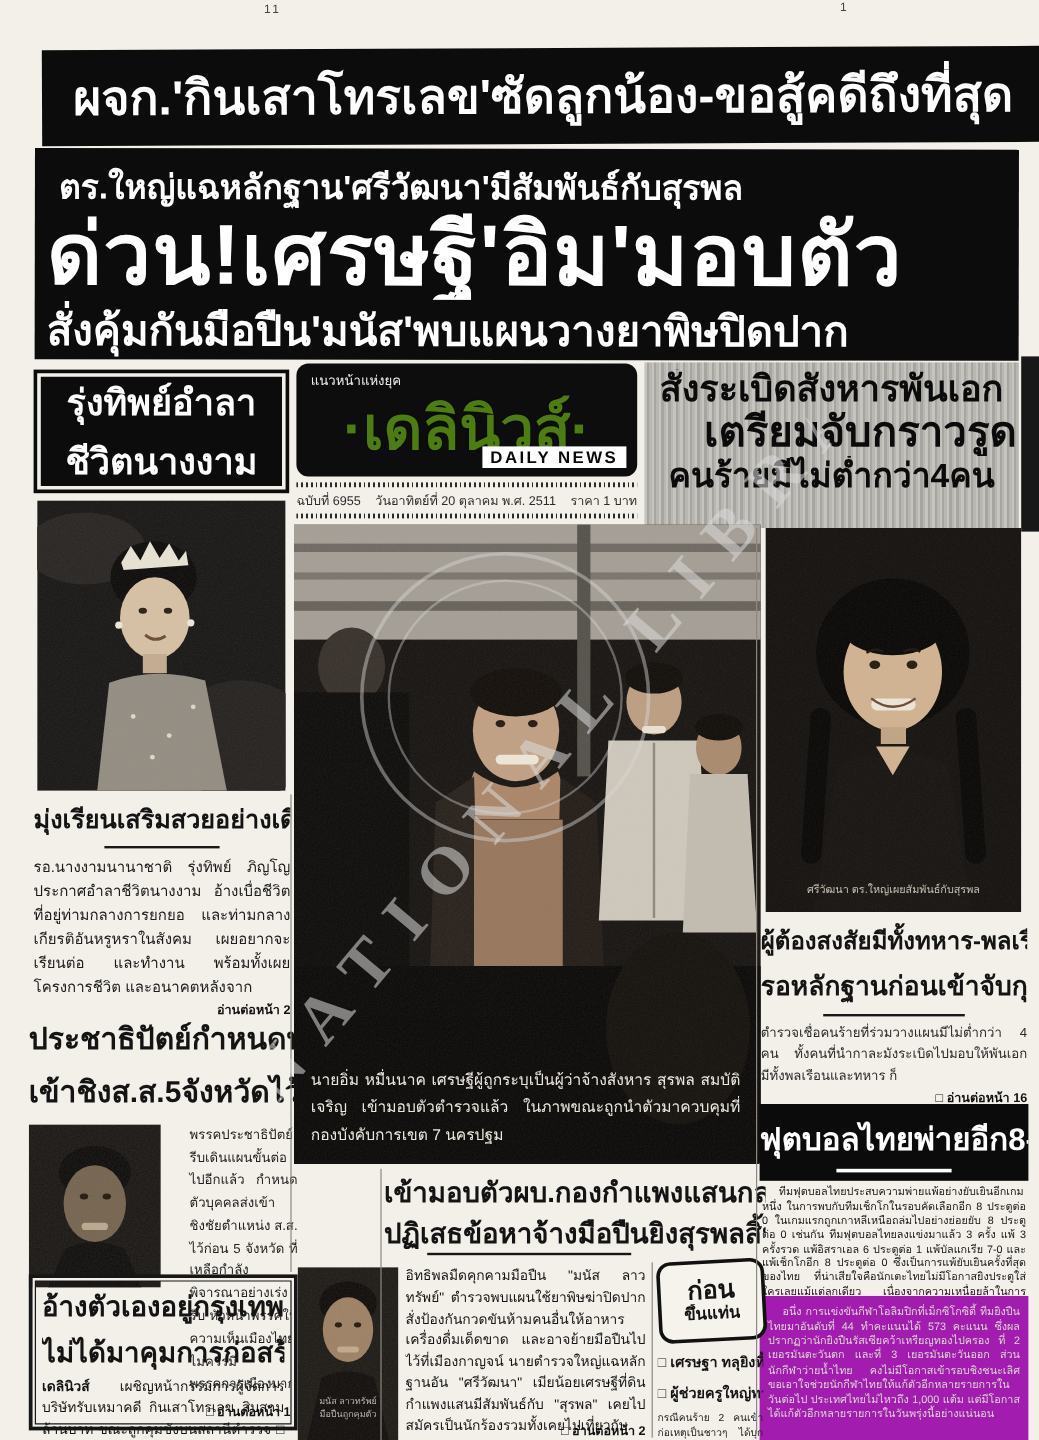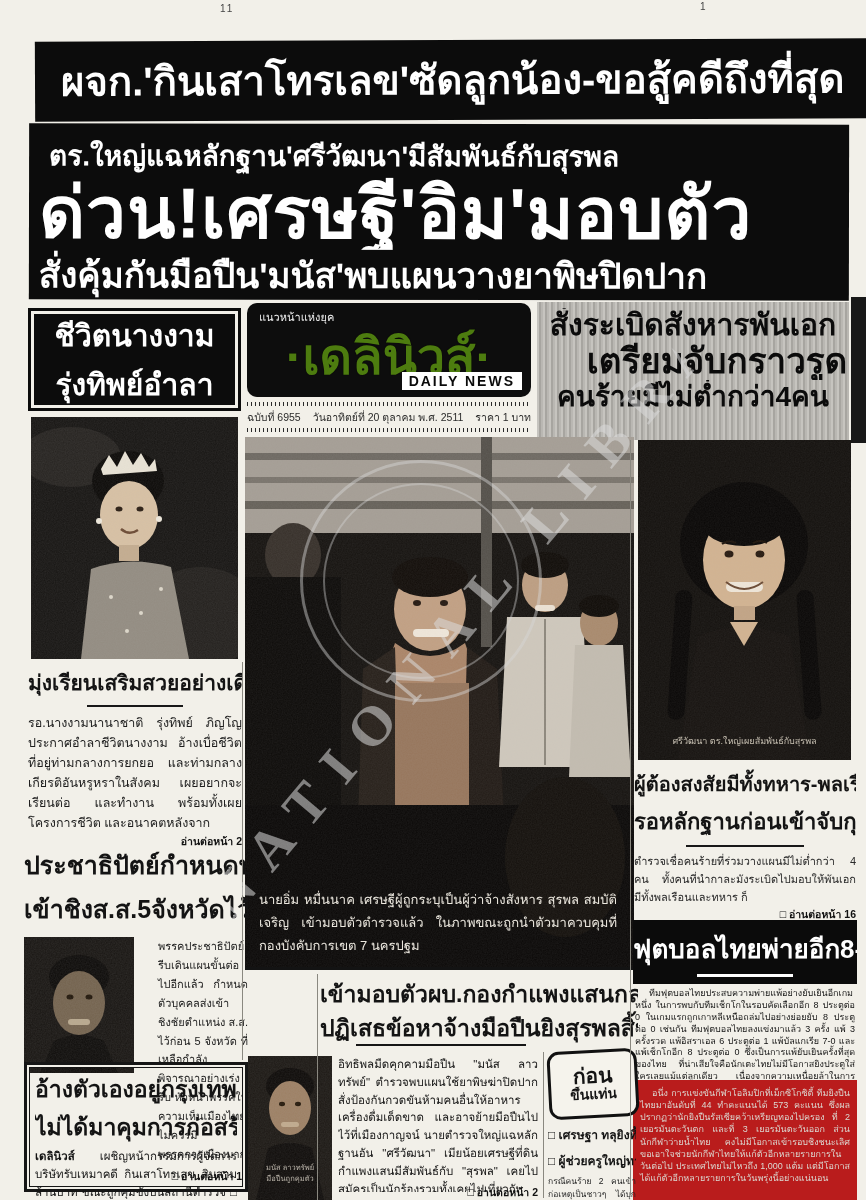--- a/index.html
+++ b/index.html
@@ -47,21 +47,21 @@
   .rule-c{height:2px;background:#181818;margin:6px auto;}
   .body-sm{font-size:12.5px;line-height:1.6;color:#1c1c1c;}
   .cont{font-size:10.5px;font-weight:700;color:#111;text-align:right;}
   .photo-cap-in{position:absolute;color:#ece8df;}
   
   .dbox{border:3px solid #161616;box-shadow:inset 0 0 0 2px #f2f0e9, inset 0 0 0 3px #161616;}
   
   .fb-head{background:#0b0b0b;color:#fff;font-size:26px;font-weight:900;text-align:center;padding-top:8px;}
   .fb-ul{width:96px;height:3px;background:#fff;margin:5px auto 8px;}
   .fb-body{font-size:9px;line-height:1.32;color:#141414;text-indent:14px;}
-  .fb-body2{background:#b91c1c;color:#dcd9d2;font-size:9px;line-height:1.35;text-indent:12px;padding:7px 7px;}
+  .fb-body2{background:#a21caf;color:#dcd9d2;font-size:9px;line-height:1.35;text-indent:12px;padding:7px 7px;}
   
   .pp-logo{border:3px solid #111;border-radius:12px;transform:rotate(-3deg);
     display:flex;flex-direction:column;align-items:center;justify-content:center;background:#f5f3ec;}
   .pp-logo .a{font-size:21px;font-weight:900;line-height:1;}
   .pp-logo .b{font-size:14px;font-weight:900;line-height:1.2;}
   .pp-item{font-size:12px;font-weight:800;margin-top:7px;white-space:nowrap;overflow:hidden;}
   .pp-note{font-size:8.5px;line-height:1.5;color:#222;margin-top:5px;}
   
   .vrule{background:#8a8880;width:1px;}
   
@@ -82,22 +82,22 @@
     <span>ผจก.'กินเสาโทรเลข'ซัดลูกน้อง-ขอสู้คดีถึงที่สุด</span>
   </div>
 
   <div class="abs inkbox banner2" style="left:29px;top:124px;width:820px;height:176px;">
     <div class="b2l1 nowrap">ตร.ใหญ่แฉหลักฐาน'ศรีวัฒนา'มีสัมพันธ์กับสุรพล</div>
     <div class="b2l2 nowrap">ด่วน!เศรษฐี'อิ่ม'มอบตัว</div>
     <div class="b2l3 nowrap">สั่งคุ้มกันมือปืน'มนัส'พบแผนวางยาพิษปิดปาก</div>
   </div>
 
   <div class="abs leadbox" style="left:28px;top:308px;width:213px;height:103px;">
+    <div>รุ่งทิพย์อำลา</div>
     <div>ชีวิตนางงาม</div>
-    <div>รุ่งทิพย์อำลา</div>
   </div>
 
   <div class="abs" style="left:31px;top:417px;width:207px;height:242px;">
     <svg width="207" height="242" viewBox="0 0 207 242">
       <defs>
         <filter id="grainA">
             <feTurbulence type="fractalNoise" baseFrequency="0.9" numOctaves="2" result="n"></feTurbulence>
           <feColorMatrix in="n" type="matrix" values="0 0 0 0 0.5 0 0 0 0 0.5 0 0 0 0 0.5 0 0 0 0.25 0"></feColorMatrix>
           <feComposite operator="over" in2="SourceGraphic"></feComposite>
           </filter>

